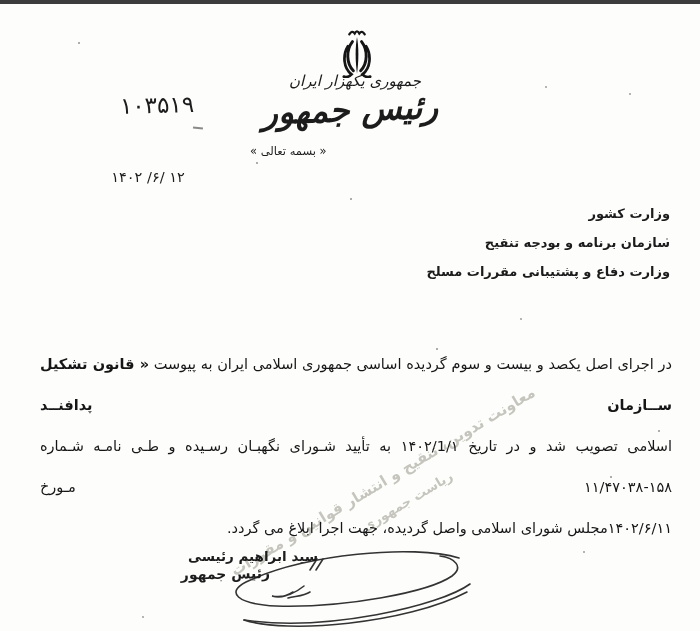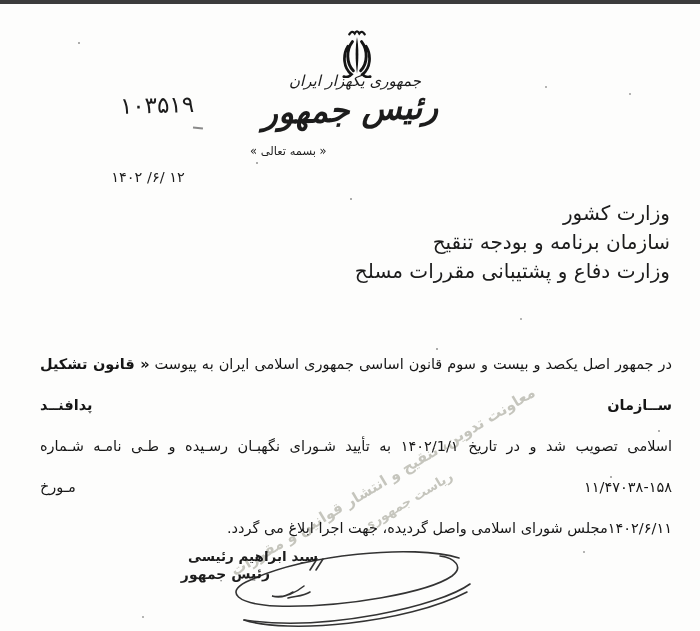--- a/index.html
+++ b/index.html
@@ -34,21 +34,21 @@
   .ref-date{
     position:absolute;left:88px;top:138px;width:120px;
     font-size:14.5px;letter-spacing:2px;text-align:center;white-space:nowrap;margin-top:31px;
   }
   
   .recipients{
     position:absolute;right:30px;top:199px;width:400px;
     direction:rtl;text-align:right;
   }
   .recipients .rcpt{
-    font-weight:normal;font-size:20px;line-height:29px;white-space:nowrap;
+    font-weight:bold;font-size:13px;line-height:29px;white-space:nowrap;
   }
   
   .body-text{
     position:absolute;left:40px;right:28px;top:344px;
     direction:rtl;font-size:14.5px;color:#161616;z-index:2;
   }
   .body-text .bline{line-height:41px;text-align:justify;text-align-last:justify;}
   .body-text .bline.last{text-align:right;text-align-last:right;}
   .body-text b{font-weight:bold;}
   
@@ -115,21 +115,21 @@
   <div class="ref-date" dir="ltr">۱۴۰۲ /۶/ ۱۲</div>
   <div class="pen-dash"></div>
 
   <div class="recipients">
     <div class="rcpt">وزارت کشور</div>
     <div class="rcpt">سازمان برنامه و بودجه تنقیح</div>
     <div class="rcpt">وزارت دفاع و پشتیبانی مقررات مسلح</div>
   </div>
 
   <div class="body-text">
-    <div class="bline"><span>در جمهور اصل یکصد و بیست و سوم قانون اساسی جمهوری اسلامی ایران به پیوست </span><b>« قانون تشکیل ســازمان پدافنــد</b></div>
+    <div class="bline"><span>در اجرای اصل یکصد و بیست و سوم گردیده اساسی جمهوری اسلامی ایران به پیوست </span><b>« قانون تشکیل ســازمان پدافنــد</b></div>
     <div class="bline">اسلامی تصویب شد و در تاریخ ۱۴۰۲/1/۱ به تأیید شـورای نگهبـان رسـیده و طـی نامـه شـماره ۱۵۸-۱۱/۴۷۰۳۸ مـورخ</div>
     <div class="bline last">۱۴۰۲/۶/۱۱مجلس شورای اسلامی واصل گردیده، جهت اجرا ابلاغ می گردد.</div>
   </div>
 
   <div class="watermark">
     <div class="wm1" style="color:#b3b3a8;">معاونت تدوین، تنقیح و انتشار قوانین و مقررات</div>
     <div class="wm2" style="color:#b3b3a8;">ریاست جمهوری</div>
   </div>
 
   <div class="sig-name">سید ابراهیم رئیسی</div>

